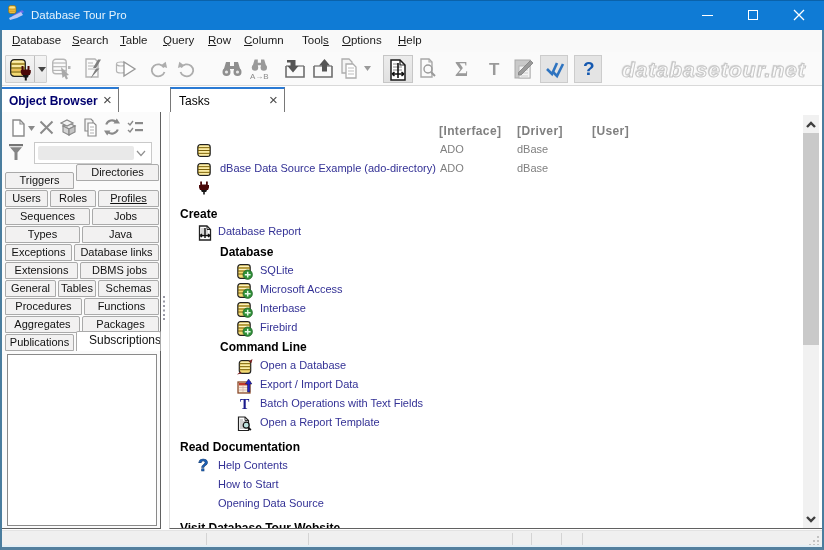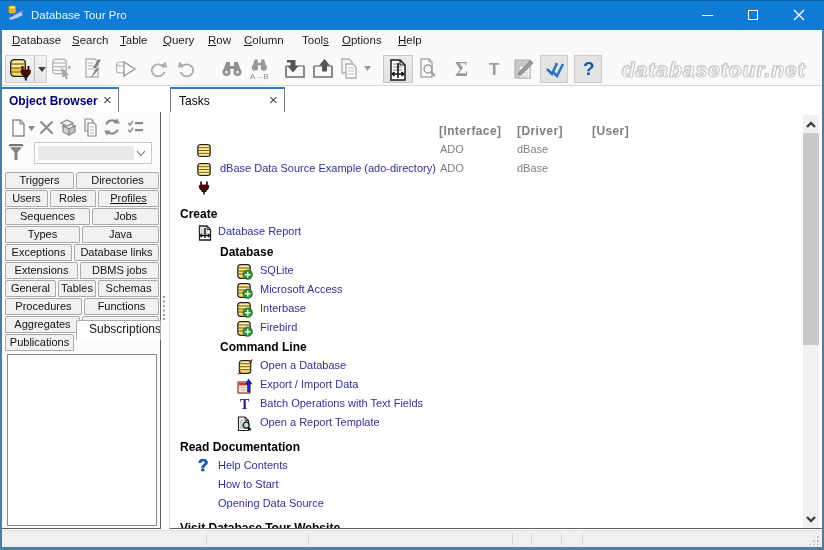--- a/index.html
+++ b/index.html
@@ -326,41 +326,41 @@
   </svg>
   </div>
   <div class="abs" id="combo">
       <div class="fill"></div>
     <svg style="position:absolute;right:5px;top:7px" width="10" height="7" viewBox="0 0 10 7">
         <path d="M1 1 L5 5.5 L9 1" fill="none" stroke="#909090" stroke-width="1.2"></path>
       </svg>
   </div>
   <div id="grid">
       <div class="gb" style="left:4px;top:60px;width:69px;">Triggers</div>
-      <div class="gb" style="left:75px;top:60px;width:83px;">Directories</div>
+      <div class="gb" style="left:75px;top:52px;width:83px;">Directories</div>
       <div class="gb" style="left:4px;top:78px;width:43px;">Users</div>
       <div class="gb" style="left:49px;top:78px;width:46px;">Roles</div>
       <div class="gb" style="left:97px;top:78px;width:61px;text-decoration:underline;">Profiles</div>
       <div class="gb" style="left:4px;top:96px;width:85px;">Sequences</div>
       <div class="gb" style="left:91px;top:96px;width:67px;">Jobs</div>
       <div class="gb" style="left:4px;top:114px;width:75px;">Types</div>
       <div class="gb" style="left:81px;top:114px;width:77px;">Java</div>
       <div class="gb" style="left:4px;top:132px;width:67px;">Exceptions</div>
       <div class="gb" style="left:73px;top:132px;width:85px;">Database links</div>
       <div class="gb" style="left:4px;top:150px;width:73px;">Extensions</div>
       <div class="gb" style="left:79px;top:150px;width:79px;">DBMS jobs</div>
       <div class="gb" style="left:4px;top:168px;width:51px;">General</div>
       <div class="gb" style="left:57px;top:168px;width:38px;">Tables</div>
       <div class="gb" style="left:97px;top:168px;width:61px;">Schemas</div>
       <div class="gb" style="left:4px;top:186px;width:77px;">Procedures</div>
       <div class="gb" style="left:83px;top:186px;width:75px;">Functions</div>
       <div class="gb" style="left:4px;top:204px;width:75px;">Aggregates</div>
       <div class="gb" style="left:81px;top:204px;width:77px;">Packages</div>
       <div class="gb" style="left:4px;top:222px;width:69px;">Publications</div>
-      <div class="gb gbsel" style="left:75px;top:208px;width:85px;padding-left:12px;">Subscriptions</div>
+      <div class="gb gbsel" style="left:75px;top:219px;width:85px;padding-left:12px;">Subscriptions</div>
     </div>
   <div class="abs" id="listbox"></div>
 </div>
 
 <div class="abs" id="splitdots">
 <svg width="3" height="24" viewBox="0 0 3 24">
   <rect x="0" y="0" width="2" height="2" fill="#9a9aa6"></rect>
       <rect x="0" y="4.5" width="2" height="2" fill="#9a9aa6"></rect>
   <rect x="0" y="9" width="2" height="2" fill="#9a9aa6"></rect>
       <rect x="0" y="13.5" width="2" height="2" fill="#9a9aa6"></rect>

